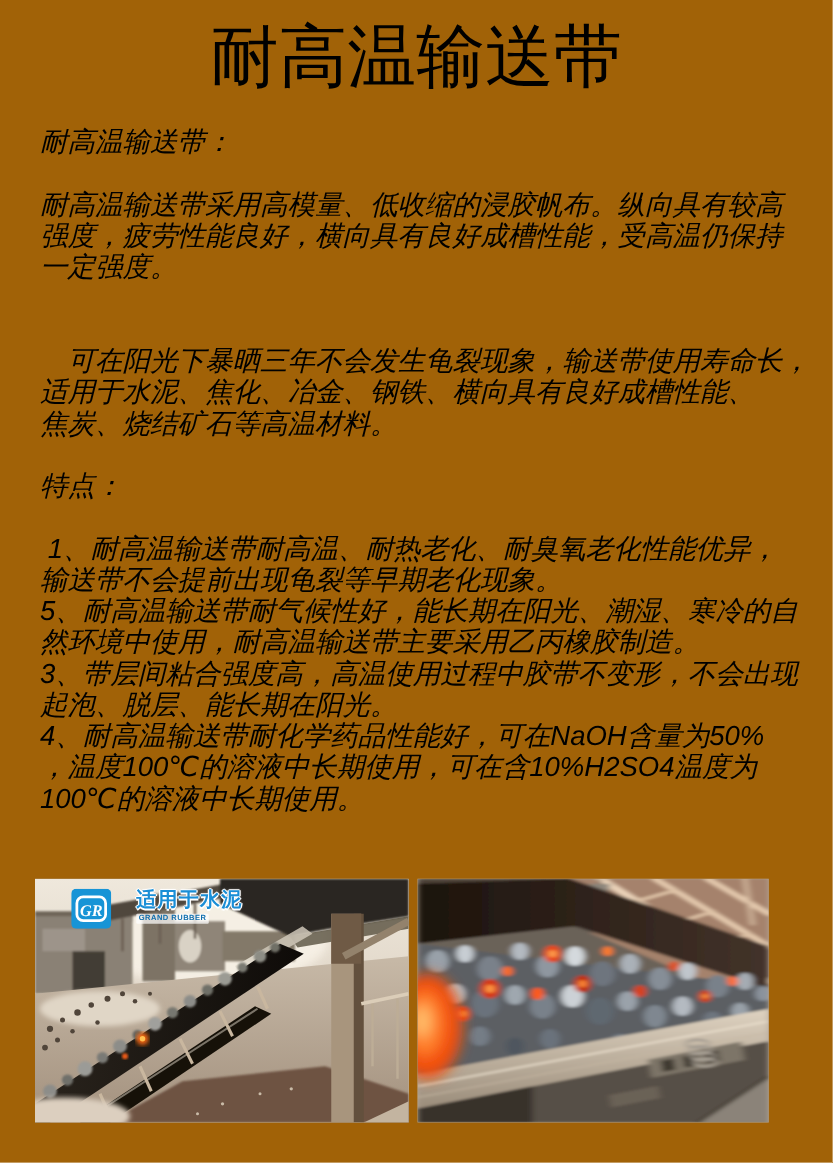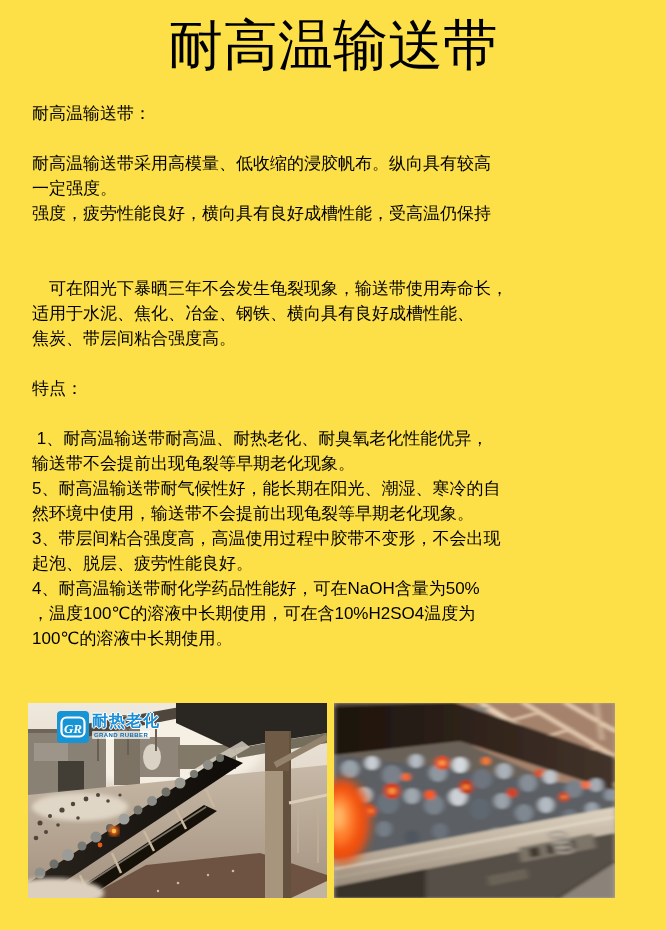--- a/index.html
+++ b/index.html
@@ -1,39 +1,39 @@
 <!DOCTYPE html>
 <html><head>
 <meta charset="utf-8">
 <style>
   html,body{margin:0;padding:0;}
   body{
     width:666px;height:930px;background:#ffffff;
     font-family:"Liberation Sans","DejaVu Sans",sans-serif;
     color:#000;
   }
-  .page{position:relative;width:666px;height:930px;background:#fde047;overflow:hidden;}
+  .page{position:relative;width:666px;height:930px;background:#a16207;overflow:hidden;}
 
   .title{
     position:absolute;top:14px;left:0;width:666px;margin:0;
     text-align:center;font-size:55px;line-height:62px;font-weight:400;
     letter-spacing:0;color:#000;
   }
 
-  .body-text{position:absolute;left:32px;top:101px;width:604px;font-size:17px;color:#000;}
+  .body-text{position:absolute;left:32px;top:101px;width:604px;font-size:22px;color:#000;font-style:italic;}
   .bodyline{height:25px;line-height:25px;white-space:pre;}
 
   figure{margin:0;}
   .photo{position:absolute;top:703px;height:195px;overflow:hidden;background:#b9ab9c;}
   .photo-left{left:28px;width:299px;}
   .photo-right{left:334px;width:281px;}
   .photo svg{display:block;width:100%;height:100%;}
 
   
-  .logo{position:absolute;left:29px;top:8px;display:flex;align-items:flex-start;gap:3px;}
+  .logo{position:absolute;left:29px;top:8px;display:flex;align-items:flex-start;gap:20px;}
   .logo-mark{width:32px;height:32px;flex:0 0 32px;}
   .logo-names{display:flex;flex-direction:column;padding-top:1px;}
   .logo-cn{
     font-size:16px;font-weight:700;line-height:18px;color:#1a8ed6;letter-spacing:1px;
     text-shadow:0 0 2px #fff,1px 0 #fff,-1px 0 #fff,0 1px #fff,0 -1px #fff;
   }
   .logo-en{
     display:inline-block;align-self:flex-start;margin-top:1px;
     background:rgba(255,255,255,0.72);color:#0d6dad;
     font-size:6px;font-weight:700;letter-spacing:.4px;line-height:8px;
@@ -44,36 +44,36 @@
 <body>
 
 <div class="page">
 
   <h1 class="title">耐高温输送带</h1>
 
   <div class="body-text">
     <div class="bodyline">耐高温输送带：</div>
     <div class="bodyline"></div>
     <div class="bodyline">耐高温输送带采用高模量、低收缩的浸胶帆布。纵向具有较高</div>
+    <div class="bodyline">强度，疲劳性能良好，横向具有良好成槽性能，受高温仍保持</div>
     <div class="bodyline">一定强度。</div>
-    <div class="bodyline">强度，疲劳性能良好，横向具有良好成槽性能，受高温仍保持</div>
     <div class="bodyline"></div>
     <div class="bodyline"></div>
     <div class="bodyline">　可在阳光下暴晒三年不会发生龟裂现象，输送带使用寿命长，</div>
     <div class="bodyline">适用于水泥、焦化、冶金、钢铁、横向具有良好成槽性能、</div>
-    <div class="bodyline">焦炭、带层间粘合强度高。</div>
+    <div class="bodyline">焦炭、烧结矿石等高温材料。</div>
     <div class="bodyline"></div>
     <div class="bodyline">特点：</div>
     <div class="bodyline"></div>
     <div class="bodyline"> 1、耐高温输送带耐高温、耐热老化、耐臭氧老化性能优异，</div>
     <div class="bodyline">输送带不会提前出现龟裂等早期老化现象。</div>
     <div class="bodyline">5、耐高温输送带耐气候性好，能长期在阳光、潮湿、寒冷的自</div>
-    <div class="bodyline">然环境中使用，输送带不会提前出现龟裂等早期老化现象。</div>
+    <div class="bodyline">然环境中使用，耐高温输送带主要采用乙丙橡胶制造。</div>
     <div class="bodyline">3、带层间粘合强度高，高温使用过程中胶带不变形，不会出现</div>
-    <div class="bodyline">起泡、脱层、疲劳性能良好。</div>
+    <div class="bodyline">起泡、脱层、能长期在阳光。</div>
     <div class="bodyline">4、耐高温输送带耐化学药品性能好，可在NaOH含量为50%</div>
     <div class="bodyline">，温度100℃的溶液中长期使用，可在含10%H2SO4温度为</div>
     <div class="bodyline">100℃的溶液中长期使用。</div>
   </div>
 
   <figure class="photo photo-left">
     <svg viewBox="0 0 299 195" preserveAspectRatio="none">
       <defs>
         <linearGradient id="lgSky" x1="0" y1="0" x2="0" y2="1">
           <stop offset="0" stop-color="#efe8dc"></stop>
@@ -191,21 +191,21 @@
       <polygon points="263,195 299,178 299,195" fill="#c3b4a0"></polygon>
     </svg>
 
     <div class="logo">
       <svg class="logo-mark" viewBox="0 0 32 32">
         <rect width="32" height="32" rx="4" fill="#1794d6"></rect>
         <rect x="4.5" y="6.5" width="23" height="19" rx="5" fill="none" stroke="#ffffff" stroke-width="2.2"></rect>
         <text x="16" y="21.5" text-anchor="middle" font-size="13" font-style="italic" font-weight="bold" fill="#ffffff" font-family="Liberation Serif, DejaVu Serif, serif">GR</text>
       </svg>
       <div class="logo-names">
-        <span class="logo-cn">耐热老化</span>
+        <span class="logo-cn">适用于水泥</span>
         <span class="logo-en">GRAND RUBBER</span>
       </div>
     </div>
   </figure>
 
   <figure class="photo photo-right">
     <svg viewBox="0 0 281 195" preserveAspectRatio="none">
       <defs>
         <linearGradient id="lgDk" x1="0" y1="0" x2="1" y2="0">
           <stop offset="0" stop-color="#1c130c"></stop>

